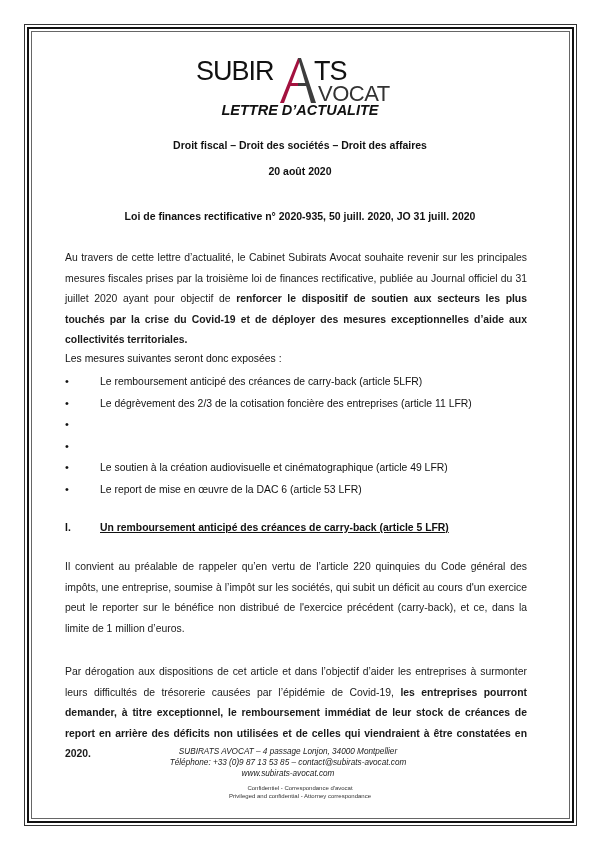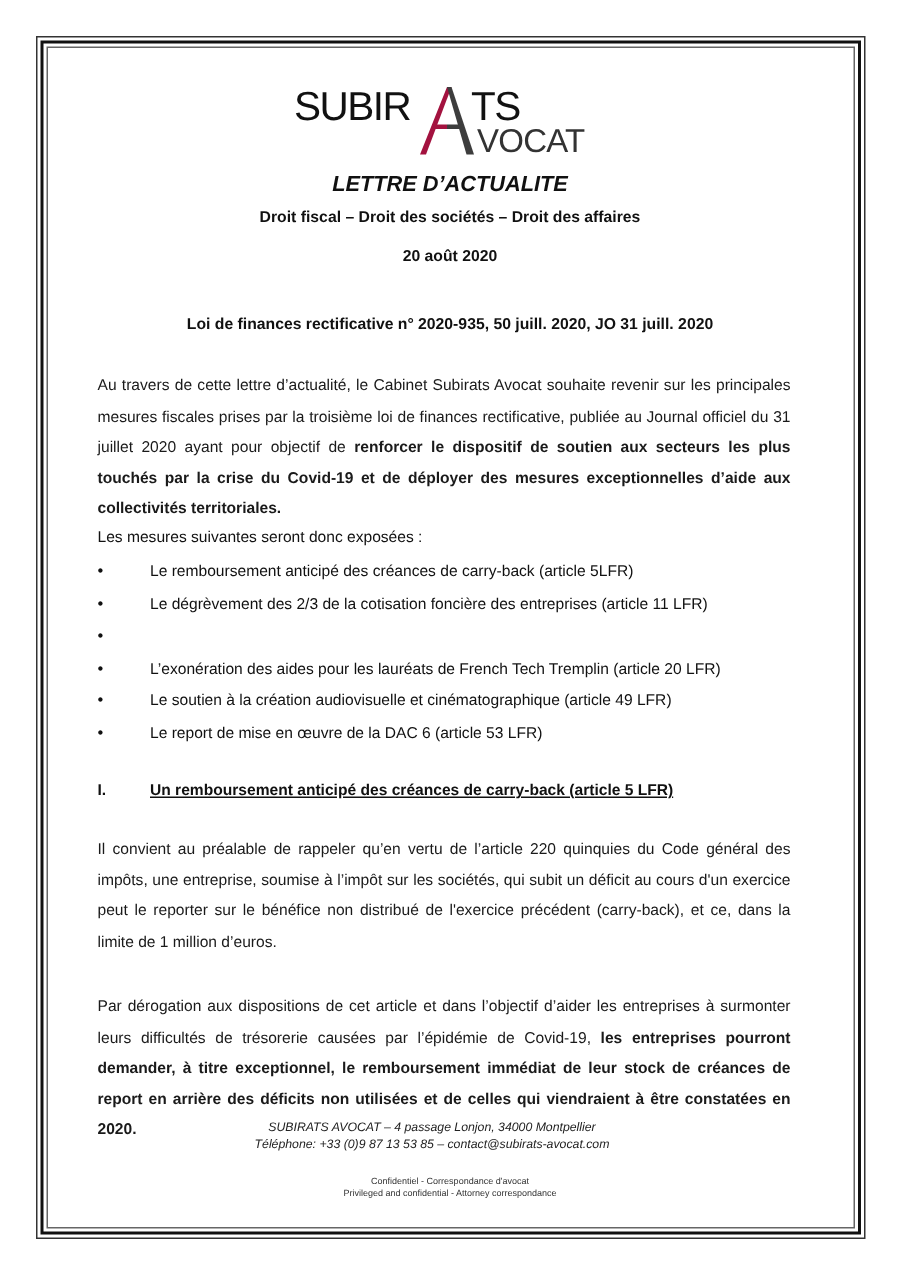--- a/index.html
+++ b/index.html
@@ -18,21 +18,21 @@
   .logo { position: absolute; left: 196px; top: 54px; width: 210px; height: 56px; }
   .logo .top-word { position: absolute; top: 4px; font-size: 27px; letter-spacing: -1px;
                     color: #111; line-height: 1; font-family: "Liberation Sans", sans-serif; }
   .logo .subir { left: 0; }
   .logo .ts { left: 118px; }
   .logo .vocat { position: absolute; left: 122px; top: 29px; font-size: 22px; color: #333;
                  line-height: 1; letter-spacing: -0.5px; font-family: "Liberation Sans", sans-serif; }
   .logo svg { position: absolute; left: 84px; top: 4px; }
 
   .center { position: absolute; left: 40px; width: 520px; text-align: center; }
-  .title { top: 115px; font-size: 14.5px; font-weight: bold; font-style: italic; color: #111; }
+  .title { top: 102px; font-size: 14.5px; font-weight: bold; font-style: italic; color: #111; }
   .subtitle { top: 139px; font-size: 10.5px; font-weight: bold; }
   .date { top: 165px; font-size: 10.5px; font-weight: bold; }
   .law { top: 210px; font-size: 10.5px; font-weight: bold; }
 
   .para { position: absolute; left: 65px; width: 462px; font-size: 10.4px; line-height: 20.5px;
           text-align: justify; color: #1a1a1a; }
   .p1 { top: 248px; }
   .p1 b, .p2 b, .p3 b { font-weight: bold; }
 
   .intro { position: absolute; left: 65px; top: 353px; font-size: 10.4px; }
@@ -80,38 +80,39 @@
 
 <div class="para p1">
   <span>Au travers de cette lettre d’actualité, le Cabinet Subirats Avocat souhaite revenir sur les principales mesures fiscales prises par la troisième loi de finances rectificative, publiée au Journal officiel du 31 juillet 2020 ayant pour objectif de </span><b>renforcer le dispositif de soutien aux secteurs les plus touchés par la crise du Covid-19 et de déployer des mesures exceptionnelles d’aide aux collectivités territoriales.</b>
 </div>
 
 <div class="intro">Les mesures suivantes seront donc exposées :</div>
 <ul class="bullets">
   <li><span class="dot">•</span><span>Le remboursement anticipé des créances de carry-back (article 5LFR)</span></li>
   <li><span class="dot">•</span><span>Le dégrèvement des 2/3 de la cotisation foncière des entreprises (article 11 LFR)</span></li>
   <li><span class="dot">•</span></li>
-  <li><span class="dot">•</span><span>L’exonération des aides pour les lauréats de French Tech Tremplin (article 20 LFR)</span></li>
+  <li><span class="dot">•</span></li>
   <li><span class="dot">•</span><span>Le soutien à la création audiovisuelle et cinématographique (article 49 LFR)</span></li>
   <li><span class="dot">•</span><span>Le report de mise en œuvre de la DAC 6 (article 53 LFR)</span></li>
 </ul>
 
 <div class="section">
   <span class="num">I.</span><span class="heading">Un remboursement anticipé des créances de carry-back (article 5 LFR)</span>
 </div>
 
 <div class="para p2">
   <span>Il convient au préalable de rappeler qu’en vertu de l’article 220 quinquies du Code général des impôts, une entreprise, soumise à l’impôt sur les sociétés, qui subit un déficit au cours d'un exercice peut le reporter sur le bénéfice non distribué de l'exercice précédent (</span><span class="italic">carry-back</span><span>), et ce, dans la limite de 1 million d’euros.</span>
 </div>
 
 <div class="para p3">
   <span>Par dérogation aux dispositions de cet article et dans l’objectif d’aider les entreprises à surmonter leurs difficultés de trésorerie causées par l’épidémie de Covid-19, </span><b>les entreprises pourront demander, à titre exceptionnel, le remboursement immédiat de leur stock de créances de report en arrière des déficits non utilisées et de celles qui viendraient à être constatées en 2020.</b>
 </div>
 
 <div class="footer f1">
   <div>SUBIRATS AVOCAT – 4 passage Lonjon, 34000 Montpellier</div>
   <div>Téléphone: +33 (0)9 87 13 53 85 – contact@subirats-avocat.com</div>
+  <div>www.subirats-avocat.com</div>
 </div>
 
 <div class="conf">
   <div>Confidentiel - Correspondance d'avocat</div>
   <div>Privileged and confidential - Attorney correspondance</div>
 </div>
 
 </body></html>

